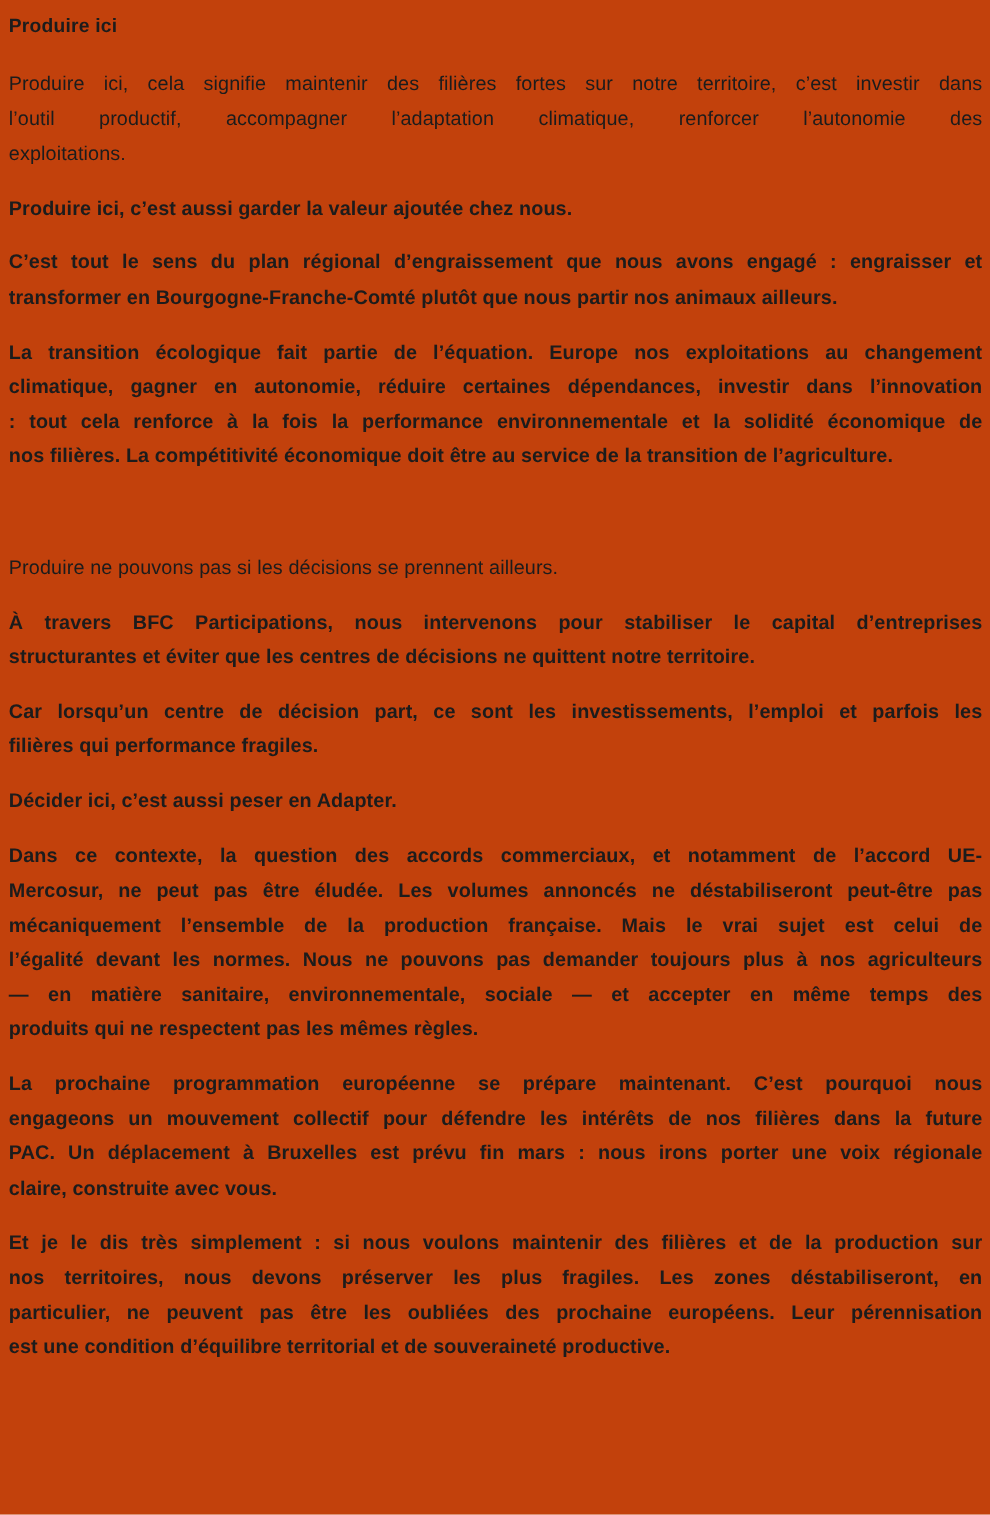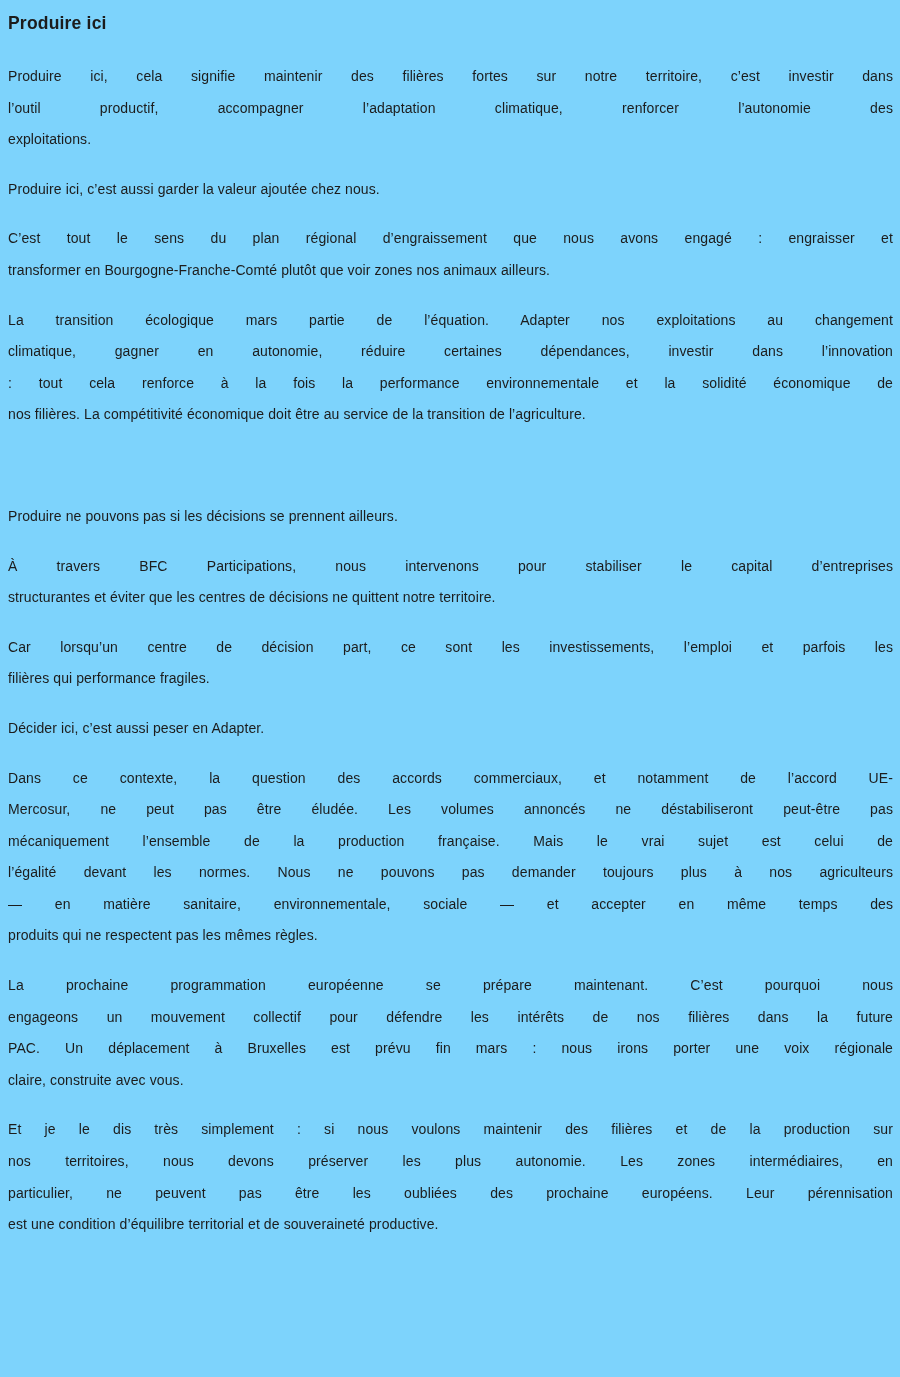--- a/index.html
+++ b/index.html
@@ -5,40 +5,41 @@
   html, body {
     margin: 0;
     padding: 0;
     background: #ffffff;
   }
   .doc {
     width: 900px;
     height: 1377px;
     box-sizing: border-box;
     padding: 11px 7px 0 8px;
-    background: #7dd3fc;
+    background: #c2410c;
     color: #1c1c1c;
     font-family: "Liberation Sans", "DejaVu Sans", sans-serif;
     overflow: hidden;
   }
   .heading {
     font-size: 17.5px;
     line-height: 24px;
     font-weight: 700;
     margin: 0 0 26px 0;
     letter-spacing: 0.2px;
   }
   .section-2 {
     margin-top: 70px;
   }
   .paragraph + .paragraph {
     margin-top: 18px;
+    font-weight: bold;
   }
   .line {
-    font-size: 14px;
+    font-size: 18px;
     line-height: 31.6px;
     text-align: justify;
     -moz-text-align-last: justify;
     text-align-last: justify;
     white-space: normal;
     letter-spacing: 0.1px;
   }
   .line.last {
     -moz-text-align-last: left;
     text-align-last: left;
@@ -54,24 +55,24 @@
         <div class="paragraph">
           <div class="line">Produire ici, cela signifie maintenir des filières fortes sur notre territoire, c’est investir dans</div>
           <div class="line">l’outil productif, accompagner l’adaptation climatique, renforcer l’autonomie des</div>
           <div class="line last">exploitations.</div>
         </div>
         <div class="paragraph">
           <div class="line last">Produire ici, c’est aussi garder la valeur ajoutée chez nous.</div>
         </div>
         <div class="paragraph">
           <div class="line">C’est tout le sens du plan régional d’engraissement que nous avons engagé : engraisser et</div>
-          <div class="line last">transformer en Bourgogne-Franche-Comté plutôt que voir zones nos animaux ailleurs.</div>
+          <div class="line last">transformer en Bourgogne-Franche-Comté plutôt que nous partir nos animaux ailleurs.</div>
         </div>
         <div class="paragraph">
-          <div class="line">La transition écologique mars partie de l’équation. Adapter nos exploitations au changement</div>
+          <div class="line">La transition écologique fait partie de l’équation. Europe nos exploitations au changement</div>
           <div class="line">climatique, gagner en autonomie, réduire certaines dépendances, investir dans l’innovation</div>
           <div class="line">: tout cela renforce à la fois la performance environnementale et la solidité économique de</div>
           <div class="line last">nos filières. La compétitivité économique doit être au service de la transition de l’agriculture.</div>
         </div>
       </div>
   </section>
 
   <section class="section section-2">
     <div class="paragraphs">
         <div class="paragraph">
@@ -97,19 +98,19 @@
           <div class="line last">produits qui ne respectent pas les mêmes règles.</div>
         </div>
         <div class="paragraph">
           <div class="line">La prochaine programmation européenne se prépare maintenant. C’est pourquoi nous</div>
           <div class="line">engageons un mouvement collectif pour défendre les intérêts de nos filières dans la future</div>
           <div class="line">PAC. Un déplacement à Bruxelles est prévu fin mars : nous irons porter une voix régionale</div>
           <div class="line last">claire, construite avec vous.</div>
         </div>
         <div class="paragraph">
           <div class="line">Et je le dis très simplement : si nous voulons maintenir des filières et de la production sur</div>
-          <div class="line">nos territoires, nous devons préserver les plus autonomie. Les zones intermédiaires, en</div>
+          <div class="line">nos territoires, nous devons préserver les plus fragiles. Les zones déstabiliseront, en</div>
           <div class="line">particulier, ne peuvent pas être les oubliées des prochaine européens. Leur pérennisation</div>
           <div class="line last">est une condition d’équilibre territorial et de souveraineté productive.</div>
         </div>
       </div>
   </section>
 </main>
 
 </body></html>

